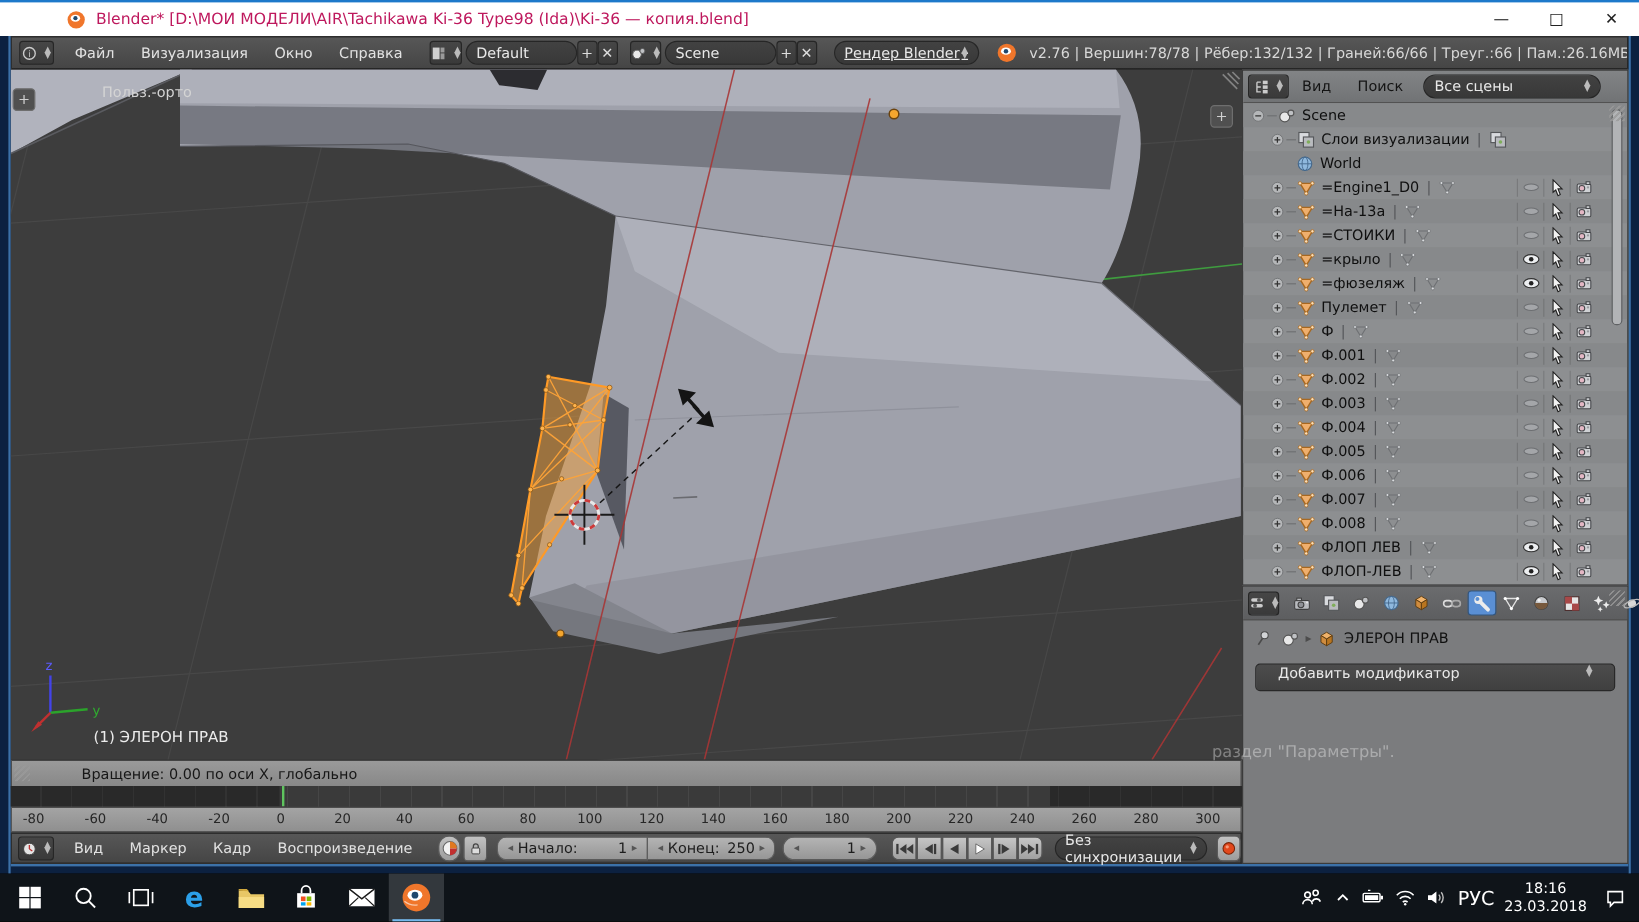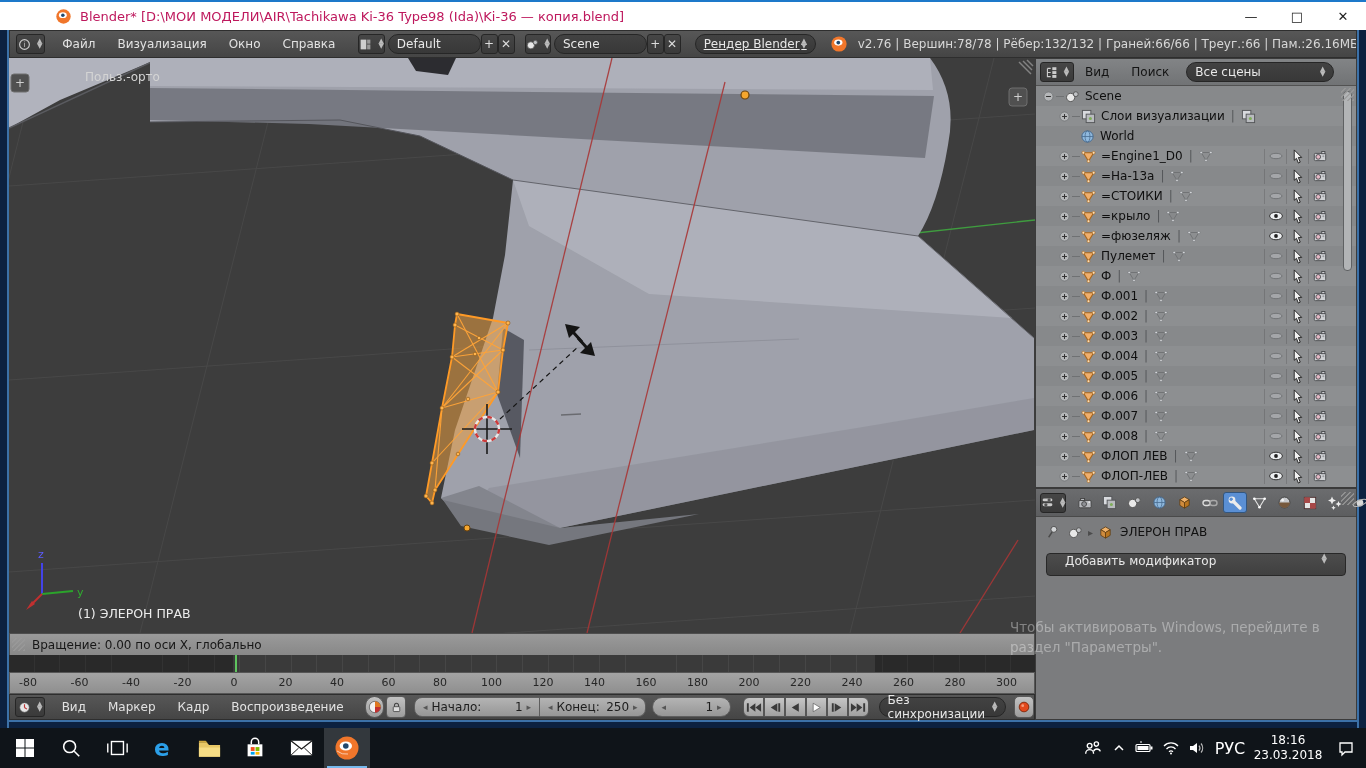--- a/index.html
+++ b/index.html
@@ -31,21 +31,21 @@
   .sqbtn{background:linear-gradient(180deg,#464646,#3a3a3a);border:1px solid #262626;border-radius:3px;
          width:20px;height:20px;display:flex;align-items:center;justify-content:center;color:#ddd;box-sizing:border-box;}
   .updown{display:inline-flex;flex-direction:column;line-height:5px;font-size:7px;color:#bbb;margin-left:6px;}
   #infobar{position:absolute;left:9px;top:30px;width:1348px;height:28px;overflow:hidden;}
   #infobar .stats{margin-left:10px;white-space:nowrap;overflow:hidden;color:#d8d8d8;}
   
   #viewport{position:absolute;left:9px;top:58px;width:1026px;height:575px;background:#3d3d3d;}
   
   #view3d-header{position:absolute;left:9px;top:633px;width:1026px;height:24px;
                  background:linear-gradient(180deg,#9a9a9a,#878787);border:1px solid #4e4e4e;
-                 box-sizing:border-box;display:flex;align-items:center;color:#171717;}
+                 box-sizing:border-box;display:flex;align-items:center;color:#171717;padding-left:36px;}
   #view3d-header span{margin-left:22px;}
   
   #tl-track{position:absolute;left:9px;top:655px;width:1026px;height:17px;background:#3a3a3a;
             background-image:repeating-linear-gradient(90deg,transparent 0 24.7px,#464646 24.7px 25.7px);}
   #tl-track .dark{position:absolute;top:0;height:17px;background:rgba(0,0,0,0.28);}
   #tl-curframe{position:absolute;width:2px;top:0;height:17px;background:#5ec45e;}
   #tl-ruler{position:absolute;left:9px;top:672px;width:1026px;height:22px;
             background:linear-gradient(180deg,#a4a4a4,#8f8f8f);border:1px solid #565656;box-sizing:border-box;}
   #tl-ruler .tick{position:absolute;top:3px;transform:translateX(-50%);color:#262626;font-size:11px;}
   #tl-header{position:absolute;left:9px;top:694px;width:1026px;height:26px;}
@@ -1634,21 +1634,20 @@
     <div id="add-modifier">
       <span>Добавить модификатор</span>
       <span class="updown">
           <span>▲</span>
           <span>▼</span>
         </span>
     </div>
   </div>
 
   <div id="watermark">
-    <div class="wl">Чтобы активировать Windows, перейдите в</div>
     <div class="wl">раздел "Параметры".</div>
   </div>
 
   <div id="taskbar">
     <div id="tb-items" style="display:flex;">
         <div class="tb-item" id="tb-start">
           <span style="display: inline-flex; align-items: center;">
             <svg width="22" height="22" viewBox="0 0 22 22" fill="#fff">
               <rect x="2" y="2" width="8.5" height="8.5"></rect>
               <rect x="11.5" y="2" width="8.5" height="8.5"></rect>

